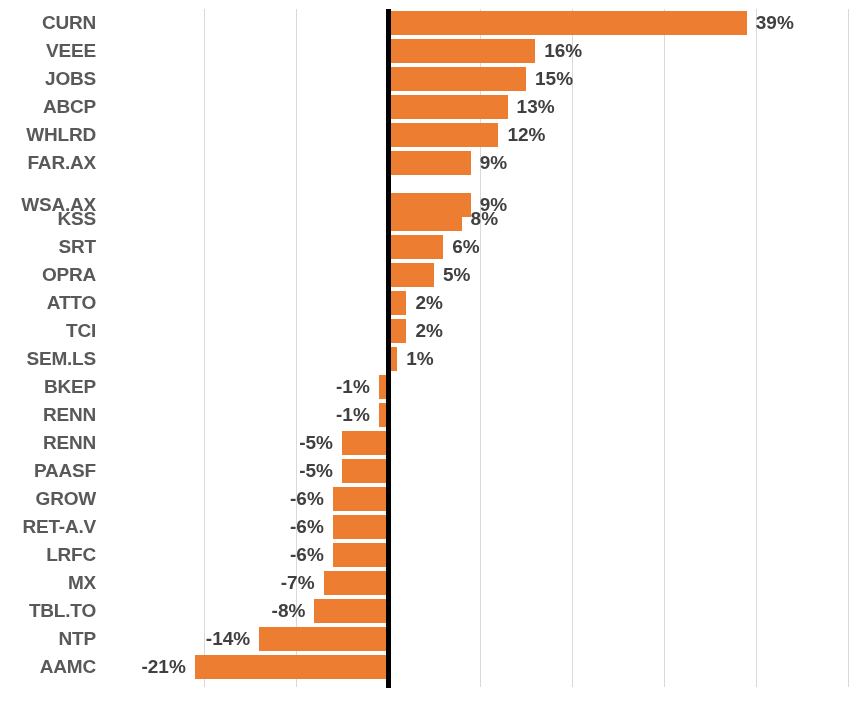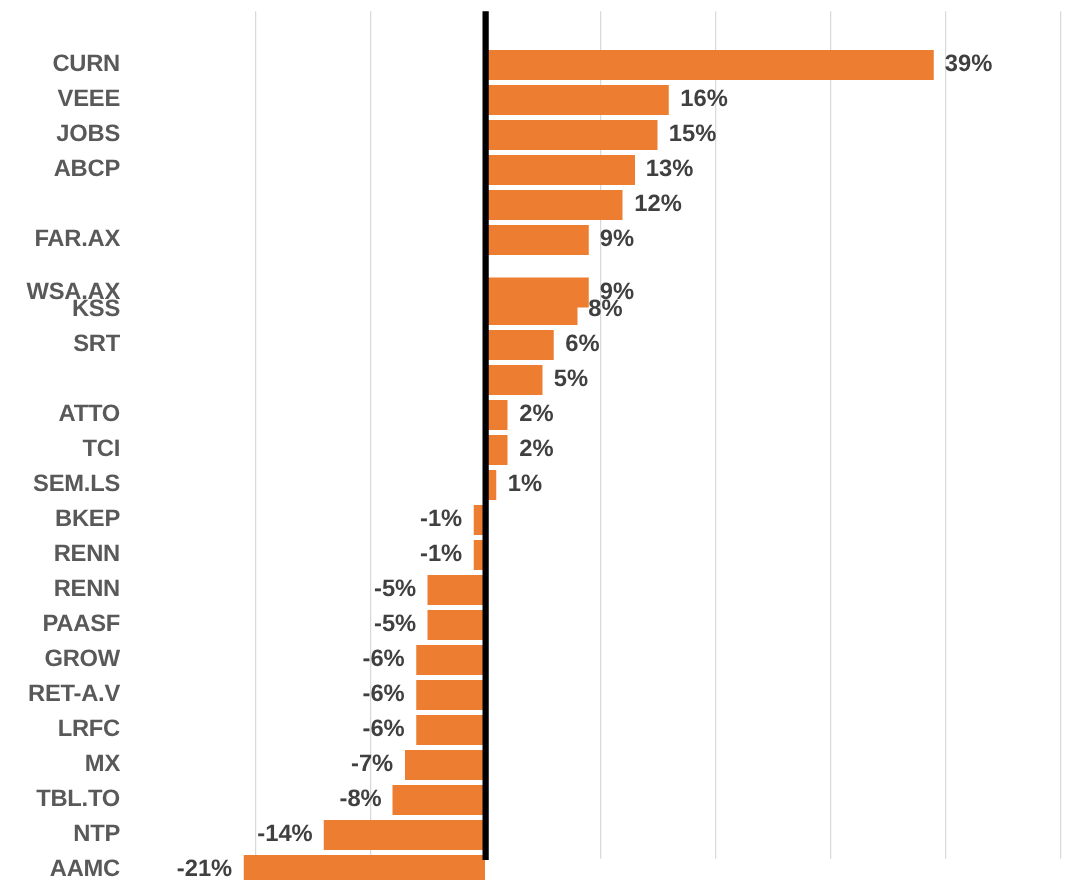--- a/index.html
+++ b/index.html
@@ -44,21 +44,20 @@
     background: #000000;
     z-index: 5;
   }
 
   
   .bar-row {
     position: absolute;
     left: 0;
     width: 868px;
     height: 28px;
-    margin-top: 29px;
   }
 
   .cat-label {
     position: absolute;
     left: 0px;
     width: 96px;
     height: 28px;
     line-height: 28px;
     text-align: right;
     font-size: 19px;
@@ -119,20 +118,21 @@
           <div class="cat-label">JOBS</div>
           <div class="bar" title="JOBS 15%" style="width: 138px; left: 388px;"></div>
           <div class="bar-value pos" style="left: 535px;">15%</div>
         </div>
         <div class="bar-row" style="top: 93px;">
           <div class="cat-label">ABCP</div>
           <div class="bar" title="ABCP 13%" style="width: 119.6px; left: 388px;"></div>
           <div class="bar-value pos" style="left: 516.6px; text-align: center;">13%</div>
         </div>
         <div class="bar-row" style="top: 121px;">
+          <div class="cat-label">WHLRD</div>
           <div class="bar" title="WHLRD 12%" style="width: 110.4px; left: 388px;"></div>
           <div class="bar-value pos" style="left: 507.4px;">12%</div>
         </div>
         <div class="bar-row" style="top: 149px;">
           <div class="cat-label">FAR.AX</div>
           <div class="bar" title="FAR.AX 9%" style="width: 82.8px; left: 388px;"></div>
           <div class="bar-value pos" style="left: 479.8px;">9%</div>
         </div>
         <div class="bar-row" style="top: 191px;">
           <div class="cat-label">WSA.AX</div>
@@ -143,20 +143,21 @@
           <div class="cat-label">KSS</div>
           <div class="bar" title="KSS 8%" style="width: 73.6px; left: 388px;"></div>
           <div class="bar-value pos" style="left: 470.6px;">8%</div>
         </div>
         <div class="bar-row" style="top: 233px;">
           <div class="cat-label">SRT</div>
           <div class="bar" title="SRT 6%" style="width: 55.2px; left: 388px;"></div>
           <div class="bar-value pos" style="left: 452.2px;">6%</div>
         </div>
         <div class="bar-row" style="top: 261px;">
+          <div class="cat-label">OPRA</div>
           <div class="bar" title="OPRA 5%" style="width: 46px; left: 388px;"></div>
           <div class="bar-value pos" style="left: 443px;">5%</div>
         </div>
         <div class="bar-row" style="top: 289px;">
           <div class="cat-label">ATTO</div>
           <div class="bar" title="ATTO 2%" style="width: 18.4px; left: 388px;"></div>
           <div class="bar-value pos" style="left: 415.4px;">2%</div>
         </div>
         <div class="bar-row" style="top: 317px;">
           <div class="cat-label">TCI</div>

